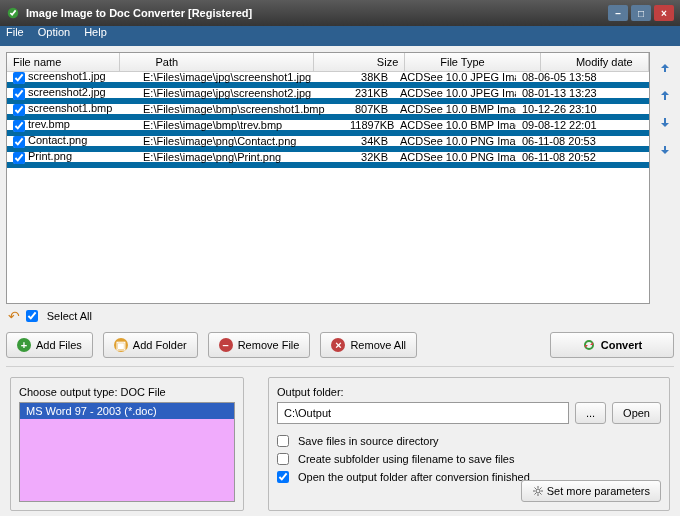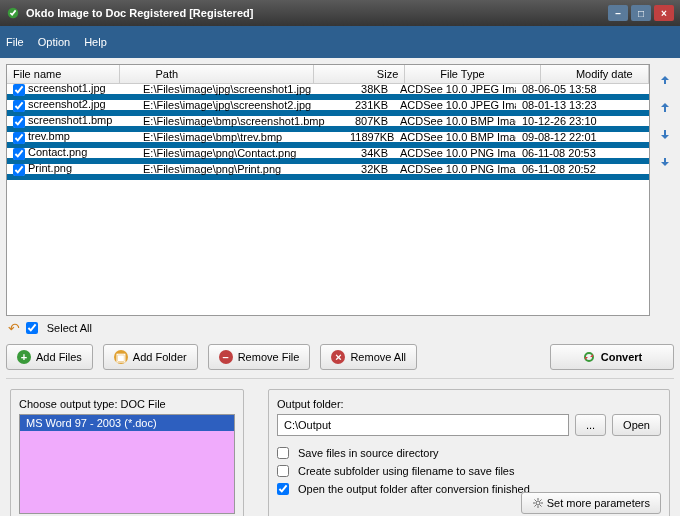--- a/index.html
+++ b/index.html
@@ -2,21 +2,21 @@
 <html><head>
 <meta charset="utf-8">
 <style>
 * { box-sizing: border-box; margin: 0; padding: 0; font-family: Tahoma, Arial, sans-serif; font-size: 11px; }
 body { background: #f0f0f0; width: 680px; height: 516px; overflow: hidden; }
 .titlebar { background: linear-gradient(#5a5a5a, #353535); height: 26px; display: flex; align-items: center; padding: 0 6px; color: #fff; font-weight: bold; font-size: 12px; }
 .titlebar .app-icon { width: 14px; height: 14px; margin-right: 6px; }
 .titlebar .spacer { flex: 1; }
 .win-btn { width: 20px; height: 16px; margin-left: 3px; border-radius: 2px; display: flex; align-items: center; justify-content: center; cursor: pointer; font-weight: bold; font-size: 10px; color: #fff; }
 .win-min { background: #5a7a9a; } .win-max { background: #5a7a9a; } .win-close { background: #c04040; }
-.menubar { background: #2d5f8f; color: #fff; height: 32px; display: flex; align-items: center; padding: 0 6px; gap: 14px; font-size: 11px; }
+.menubar { background: #2d5f8f; color: #fff; height: 20px; display: flex; padding: 0 6px; gap: 14px; font-size: 11px; }
 .menu-item { cursor: pointer; }
 .content { background: #f0f0f0; padding: 6px; }
 .file-area { display: flex; gap: 6px; }
 .table-wrap { flex: 1; background: #fff; border: 1px solid #999; height: 252px; overflow: hidden; }
 .table-head { display: flex; background: linear-gradient(#fdfdfd,#ececec); border-bottom: 1px solid #ccc; gap: 29px; }
 .th { padding: 3px 6px; border-right: 1px solid #ccc; font-weight: normal; color: #000; }
 .col-name { width: 130px; } .col-path { width: 190px; } .col-size { width: 50px; text-align: right; margin-left: 17px; } .col-type { width: 122px; } .col-date { width: 90px; }
 .tbody { }
 .trow { display: flex; border-bottom: 6px solid #0369a1; height: 16px; align-items: center; }
 .td { padding: 0 6px; overflow: hidden; white-space: nowrap; }
@@ -43,21 +43,21 @@
 .set-more { position: absolute; right: 8px; bottom: 8px; }
 </style>
 </head>
 <body>
 
 <div class="titlebar">
   <svg class="app-icon" viewBox="0 0 16 16">
       <circle cx="8" cy="8" r="6" fill="#3a9a3a"></circle>
       <path d="M5 8 L7 10 L11 5" stroke="#fff" stroke-width="2" fill="none"></path>
     </svg>
-  <span>Okdo Image to Doc Registered [Registered]</span>
+  <span>Image Image to Doc Converter [Registered]</span>
   <span class="spacer"></span>
   <div class="win-btn win-min">–</div>
   <div class="win-btn win-max">□</div>
   <div class="win-btn win-close">×</div>
 </div>
 
 <div class="menubar">
   <span class="menu-item">File</span>
   <span class="menu-item">Option</span>
   <span class="menu-item">Help</span>

